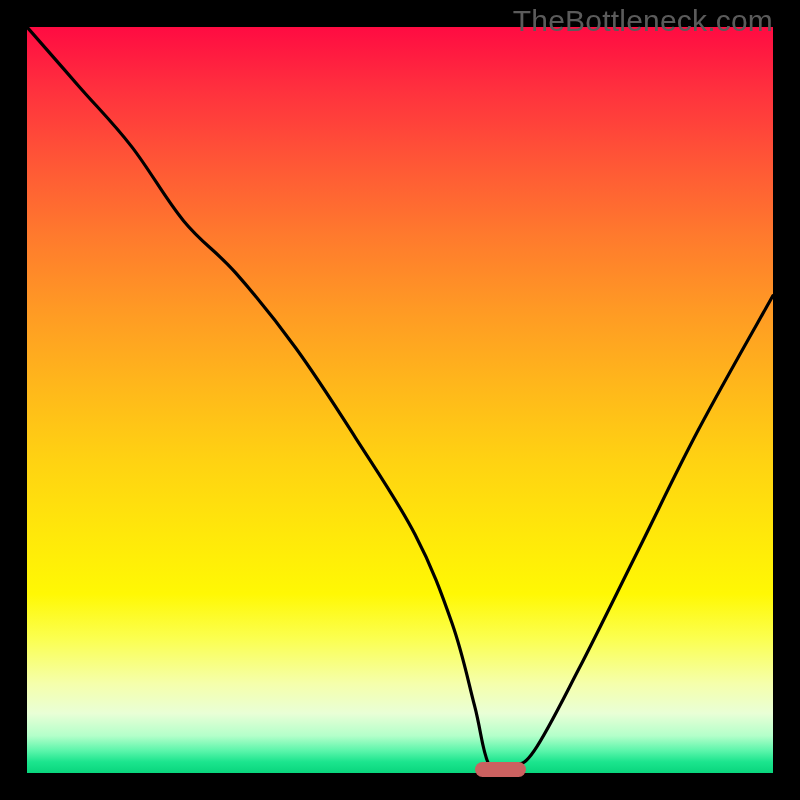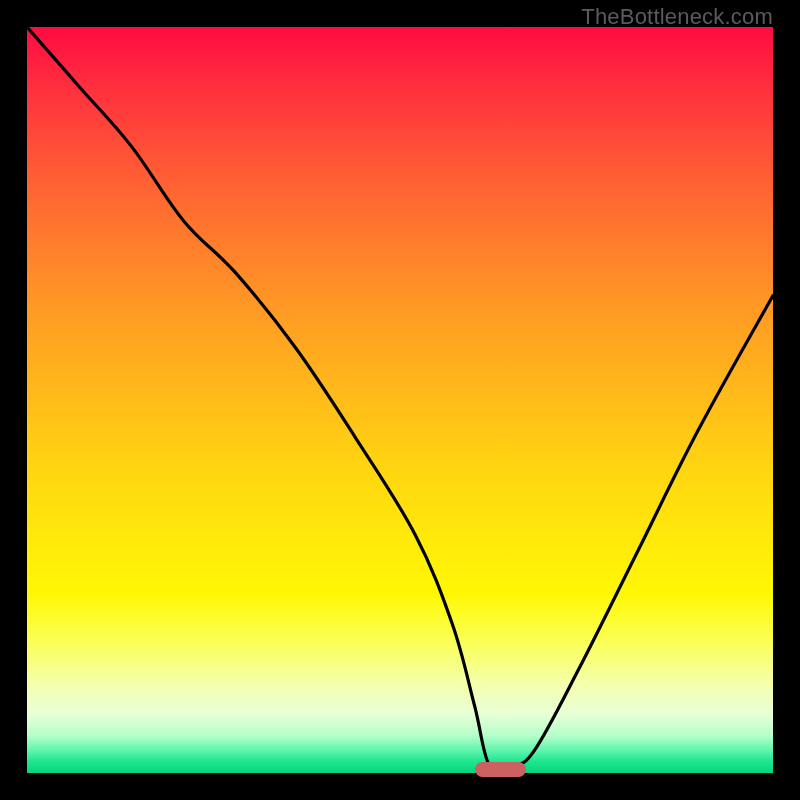--- a/index.html
+++ b/index.html
@@ -39,21 +39,21 @@
       #5cf5ab 97%,
       #1ce58e 98.5%,
       #09d57d 100%
     );
   }
   .watermark {
     position: absolute;
     top: 4px;
     right: 27px;
     font-family: Arial, Helvetica, sans-serif;
-    font-size: 22px;
+    font-size: 30px;
     font-weight: 500;
     color: #5b5b5b;
     letter-spacing: 0.2px;
   }
   svg.curve {
     position: absolute;
     left: 27px;
     top: 27px;
     width: 746px;
     height: 746px;

